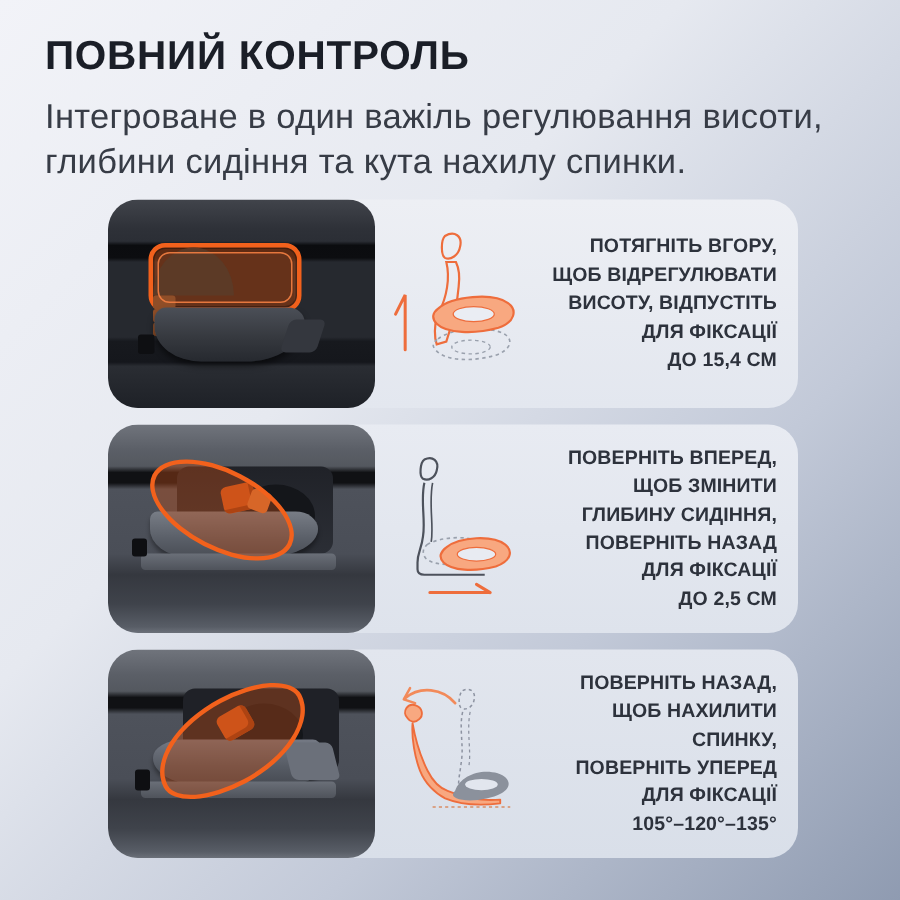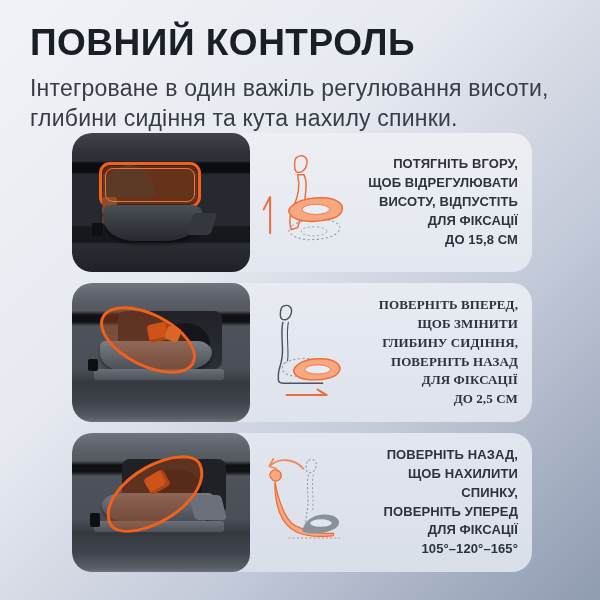--- a/index.html
+++ b/index.html
@@ -4,34 +4,34 @@
 <style>
   * { margin:0; padding:0; box-sizing:border-box; }
   html,body { width:600px; height:600px; overflow:hidden; }
   body {
     font-family: "Liberation Sans", "DejaVu Sans", sans-serif;
     background: linear-gradient(135deg, #f2f3f8 0%, #e6e9f0 38%, #c2c9d8 68%, #8f9bb1 100%);
     position: relative;
   }
   .header { position:absolute; left:30px; top:22px; width:545px; }
   .title {
-    font-size:37px; font-weight:700; letter-spacing:.5px;
+    font-size:27px; font-weight:700; letter-spacing:.5px;
     color:#1a1e27;
   }
   .subtitle {
     margin-top:9px; font-size:23px; line-height:1.32; letter-spacing:.2px;
     color:#373c46; white-space:pre-line;
   }
   .steps { position:absolute; left:72px; top:133px; display:flex; flex-direction:column; gap:11px; }
   .card {
     width:460px; height:139px; border-radius:20px; display:flex; align-items:stretch;
     overflow:hidden;
   }
   .card.r1 { background:linear-gradient(180deg,#edeff4,#e3e7ef); }
-  .card.r2 { background:linear-gradient(180deg,#e8ebf2,#dee3ec);font-family:Liberation Serif, serif; }
+  .card.r2 { background:linear-gradient(180deg,#e8ebf2,#dee3ec); }
   .card.r3 { background:linear-gradient(180deg,#e2e6ee,#d9dfe9); }
 
   .photo { position:relative; width:178px; height:139px; flex:none; border-radius:18px; overflow:hidden; }
   .photo > div { position:absolute; }
   .photo1 { background:linear-gradient(180deg,#41444b 0%,#2e3138 14%,#2b2e35 20%,#0b0c0f 22%,#0c0d10 28%,#26292f 30%,#26292f 66%,#17191e 68%,#15171c 78%,#2a2d33 80%,#1e2127 100%); }
   .photo23 { background:linear-gradient(180deg,#70747c 0%,#5b5f67 12%,#54585f 20%,#101114 23%,#101114 28%,#4e525b 31%,#4a4e57 62%,#35383f 72%,#3f434b 86%,#585d66 97%,#6b7079 100%); }
 
   .opening1 { left:34px; top:36px; width:90px; height:38px; background:#1a1c21; border-radius:6px; }
   .hub1 { left:64px; top:44px; width:54px; height:32px; background:#5c3a26; border-radius:100% 100% 0 0 / 200% 200% 0 0; }
   .tab1 { top:64px; width:15px; height:9px; background:#8f4e28; border-radius:2px; }
@@ -104,21 +104,21 @@
           <path d="M46,84 C56,76 84,74 95,81 C101,85 99,92 88,96 C70,101 52,100 45,93 C41,89 42,87 46,84 Z" stroke="#9aa1ad" stroke-width="1.2" stroke-dasharray="2.5 2.5" fill="none"></path>
           <ellipse cx="70" cy="90" rx="14" ry="5" stroke="#9aa1ad" stroke-width="1" stroke-dasharray="2.5 2.5" fill="none"></ellipse>
           <path d="M46,62 C56,53 86,50 97,58 C104,63 102,72 90,76 C72,81 52,80 45,73 C41,69 42,65 46,62 Z" fill="#f8a880" stroke="#ee6d3c" stroke-width="1.6"></path>
           <ellipse cx="72" cy="66" rx="15" ry="5.5" fill="#eaedf3" stroke="#ee6d3c" stroke-width="0.9"></ellipse>
         </svg>
       </div>
       <p class="text">ПОТЯГНІТЬ ВГОРУ,
 ЩОБ ВІДРЕГУЛЮВАТИ
 ВИСОТУ, ВІДПУСТІТЬ
 ДЛЯ ФІКСАЦІЇ
-ДО 15,8 СМ</p>
+ДО 15,4 СМ</p>
     </article>
 
     <article class="card r2">
       <div class="photo photo23">
         <div class="opening2"></div>
         <div class="hub2"></div>
         <div class="paddle2"></div>
         <div class="shelf"></div>
         <div class="knob-a" style="left:76px;top:40px;transform:rotate(-12deg);"></div>
         <div class="knob-b" style="left:94px;top:44px;transform:rotate(20deg);"></div>
@@ -167,17 +167,17 @@
           <path d="M64,88 C68,76 84,70 98,74 C108,77 110,85 101,90 C90,96 72,97 65,94 C61,92 62,90 64,88 Z" fill="#8b919c"></path>
           <ellipse cx="85" cy="83" rx="13" ry="4.5" fill="#e2e6ee"></ellipse>
           <path d="M46,101 L108,101" stroke="#d98d66" stroke-width="1.2" stroke-dasharray="2.5 2.5" fill="none"></path>
         </svg>
       </div>
       <p class="text">ПОВЕРНІТЬ НАЗАД,
 ЩОБ НАХИЛИТИ
 СПИНКУ,
 ПОВЕРНІТЬ УПЕРЕД
 ДЛЯ ФІКСАЦІЇ
-105°–120°–165°</p>
+105°–120°–135°</p>
     </article>
 
   </section>
 </div>
 
 </body></html>

